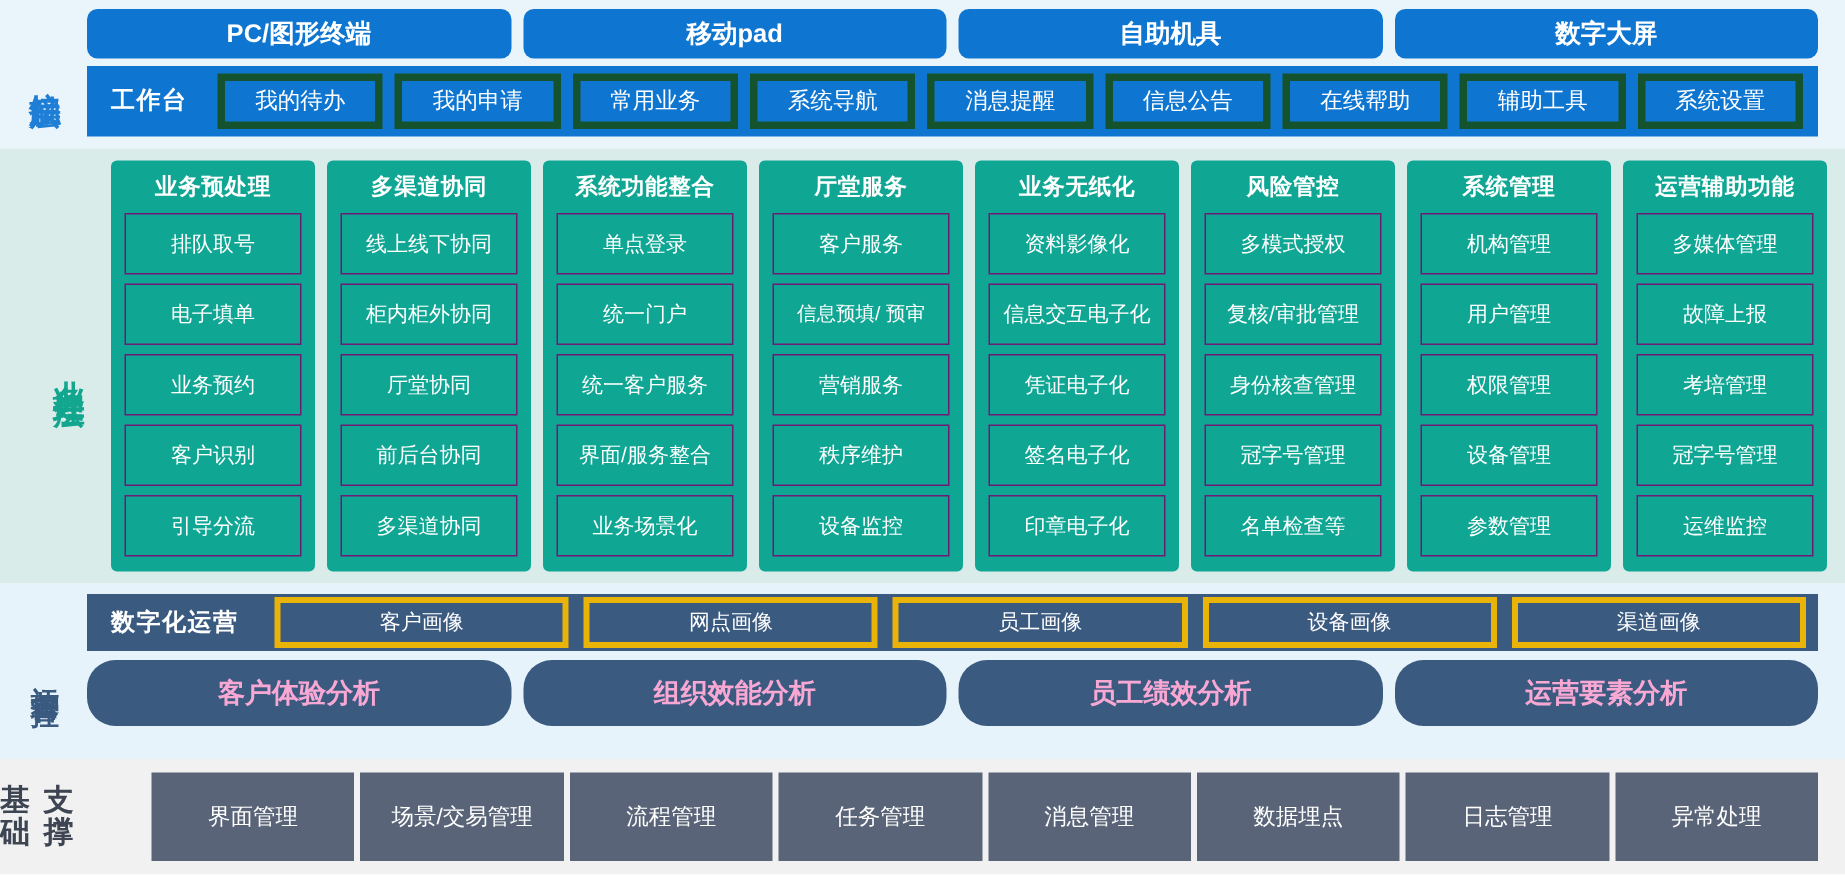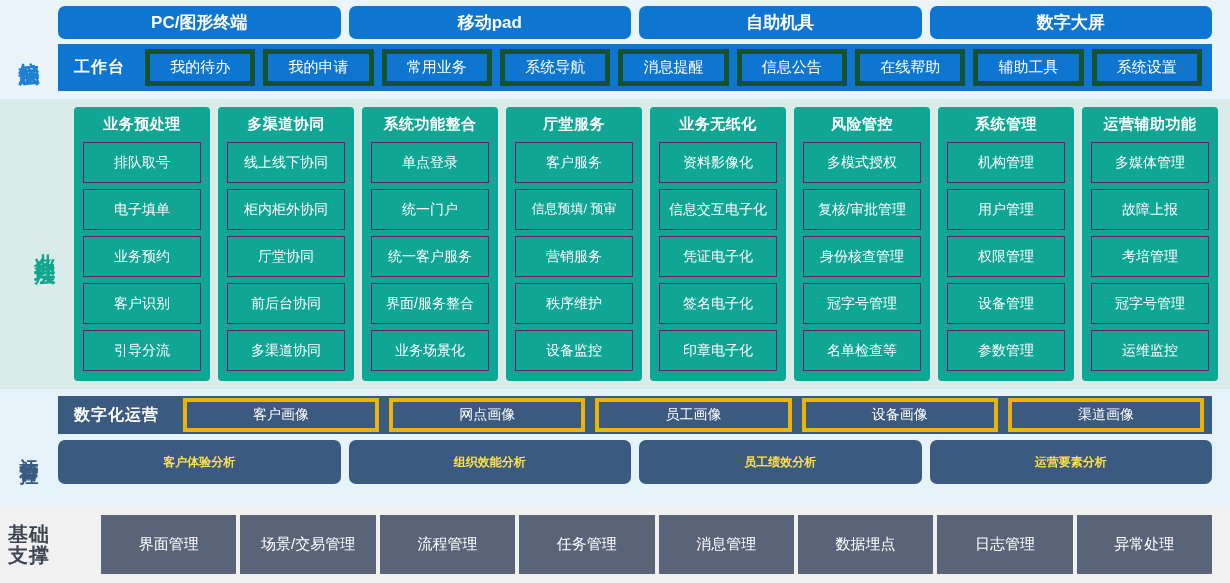--- a/index.html
+++ b/index.html
@@ -82,30 +82,30 @@
     color:#fff;font-size:16px;font-weight:bold;white-space:nowrap;
     padding:0 14px 0 8px;letter-spacing:1px;
   }
   .portrait-item{
     flex:1 1 0;height:26px;border:4px solid #eab308;
     display:flex;align-items:center;justify-content:center;
     color:#fff;font-size:14px;white-space:nowrap;
   }
   .analysis-row{display:flex;gap:8px;height:44px;}
   .analysis-chip{
-    flex:1 1 0;background:#3a5a80;border-radius:7px;
-    display:flex;align-items:center;justify-content:center;
-    color:#fde047;font-size:12px;font-weight:bold;
+    flex:1 1 0;background:#3a5a80;border-radius:19px;
+    display:flex;align-items:center;justify-content:center;
+    color:#f9a8d4;font-size:18px;font-weight:bold;
   }
 
   
   #foundation-layer{height:77px;background:#f1f1f2;padding:9px 0 9px 0;}
   #foundation-layer .layer-label{color:#3d4452;font-size:20px;}
   .hlabel2{
-    display:flex;flex-direction:column;align-items:flex-end;
+    display:flex;flex-direction:row;align-items:flex-end;
     line-height:1.04;letter-spacing:1px;
   }
   #foundation-body{padding-right:18px;padding-left:43px;}
   .found-row{display:flex;gap:4px;height:100%;}
   .found-chip{
     flex:1 1 0;background:#5a6478;
     display:flex;align-items:center;justify-content:center;
     color:#ffffff;font-size:15px;white-space:nowrap;
   }
 </style>

